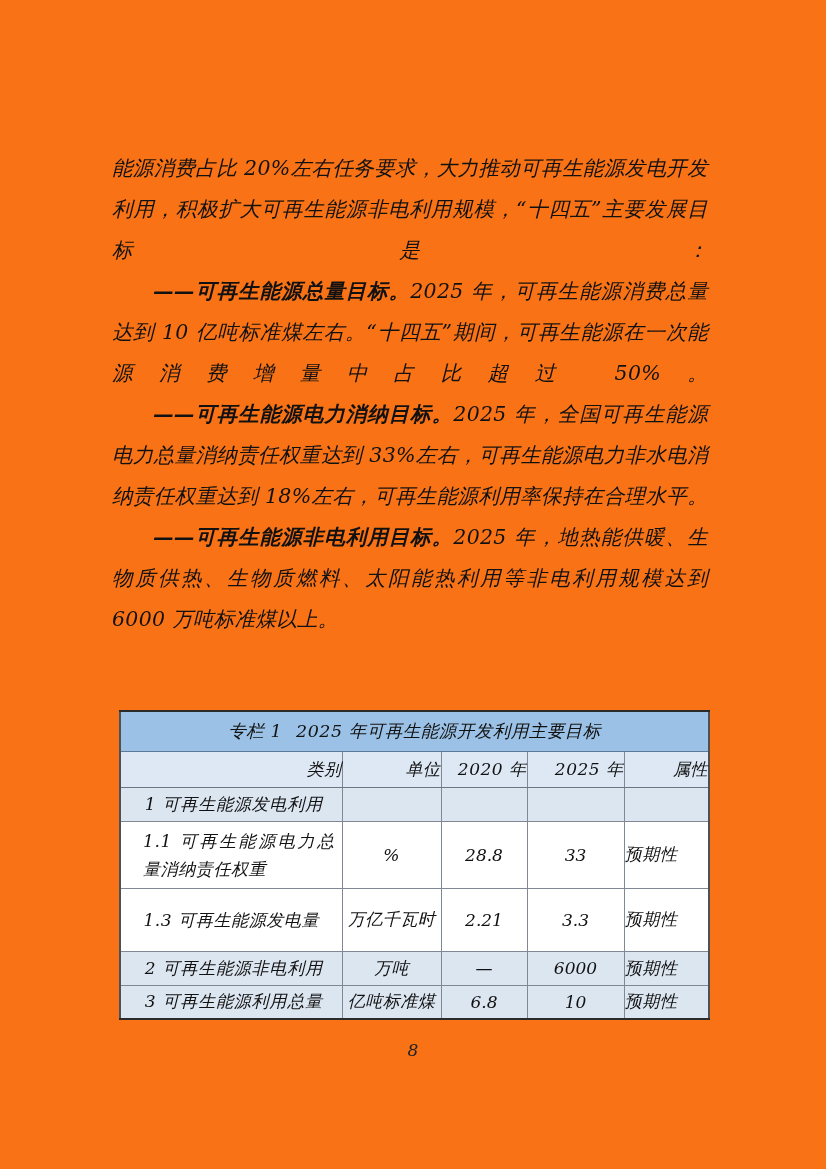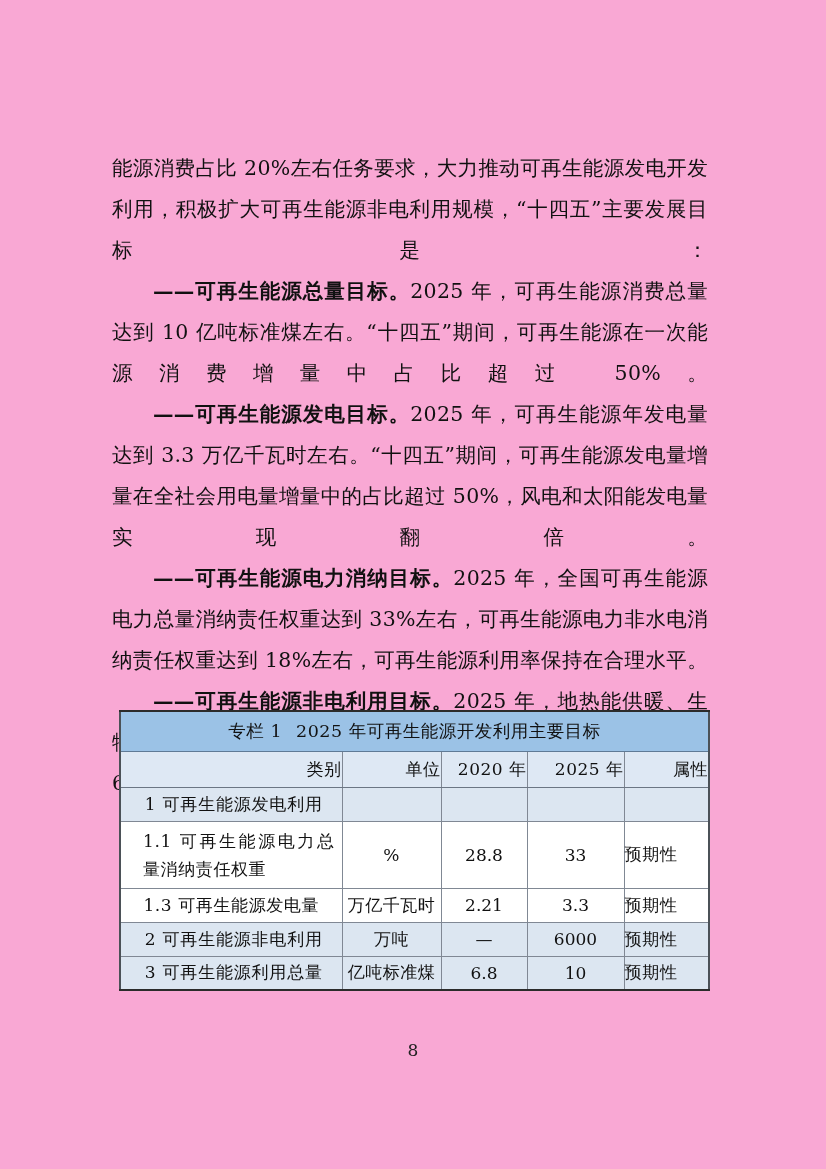--- a/index.html
+++ b/index.html
@@ -14,21 +14,22 @@
     font-family: "DejaVu Serif", "Liberation Serif", serif;
     color: #1a1a1a;
     overflow: hidden;
   }
 
   .page {
     position: absolute;
     left: 0; top: 0;
     width: 826px;
     height: 1169px;
-    background: #f9a8d4;
+    background: #f97316;
+    font-style: italic;
   }
 
   .content {
     position: absolute;
     left: 112px;
     top: 148px;
     width: 596px;
   }
 
   p.body-para {
@@ -121,21 +122,21 @@
   .sub-row td.c-name {
     text-align: justify;
     text-justify: inter-ideograph;
     padding: 5px 7px 5px 22px;
     line-height: 28px;
     letter-spacing: 0.6px;
   }
   .sub-row.two-line td.c-name { text-align-last: left; margin-left: 41px; }
   .sub-row.one-line td.c-name {
     text-align: center;
-    padding: 2px 7px;
+    padding: 17px 7px;
     height: 34px;
   }
   .sub-row td.c-val, .cat-row td.c-val, .sub-row td.c-unit, .cat-row td.c-unit {
     text-align: center;
   }
   .c-unit { letter-spacing: 0.5px; }
   .c-attr { text-align: left; letter-spacing: 0.8px; }
 
   .dash-cell { font-size: 17px; }
 
@@ -158,23 +159,20 @@
   <div class="content">
 
     <p class="body-para">
       <span>能源消费占比 20%左右任务要求，大力推动可再生能源发电开发利用，积极扩大可再生能源非电利用规模，“十四五”主要发展目标是：</span>
     </p>
 
     <p class="body-para indent">
       <span class="lead">——可再生能源总量目标。</span><span>2025 年，可再生能源消费总量达到 10 亿吨标准煤左右。“十四五”期间，可再生能源在一次能源消费增量中占比超过 50%。</span>
     </p>
 
-    <p class="body-para indent">
-      <span class="lead">——可再生能源发电目标。</span><span>2025 年，可再生能源年发电量达到 3.3 万亿千瓦时左右。“十四五”期间，可再生能源发电量增量在全社会用电量增量中的占比超过 50%，风电和太阳能发电量实现翻倍。</span>
-    </p>
 
     <p class="body-para indent">
       <span class="lead">——可再生能源电力消纳目标。</span><span>2025 年，全国可再生能源电力总量消纳责任权重达到 33%左右，可再生能源电力非水电消纳责任权重达到 18%左右，可再生能源利用率保持在合理水平。</span>
     </p>
 
     <p class="body-para indent last-left">
       <span class="lead">——可再生能源非电利用目标。</span><span>2025 年，地热能供暖、生物质供热、生物质燃料、太阳能热利用等非电利用规模达到 6000 万吨标准煤以上。</span>
     </p>
 
   </div>

